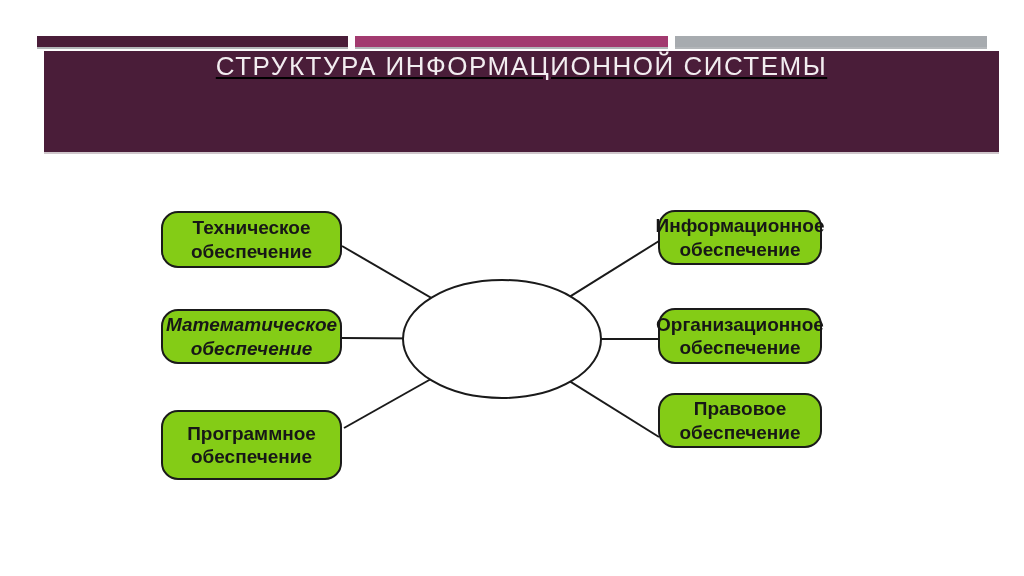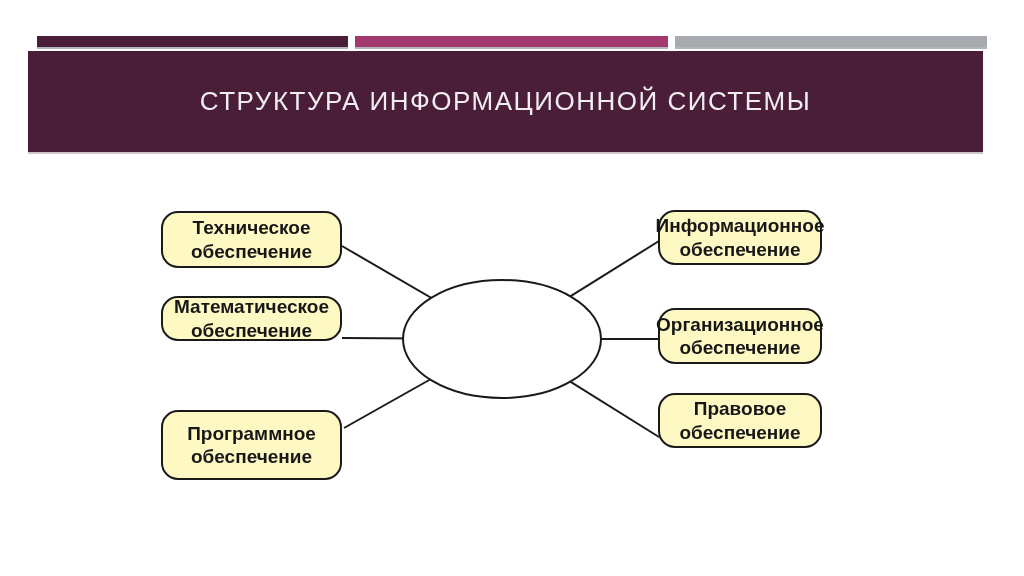--- a/index.html
+++ b/index.html
@@ -28,28 +28,28 @@
     height: 11px;
     box-shadow: 0 2px 0 #b3b6b9;
   }
   .accent-bar.b1 { width: 311px; }
   .accent-bar.b2 { width: 313px; }
   .accent-bar.b3 { width: 312px; }
 
   
   .banner {
     position: absolute;
-    left: 28px;
+    left: 44px;
     top: 51px;
     width: 955px;
     height: 101px;
     display: flex;
-    align-items: center;
     justify-content: center;
     box-shadow: 0 2px 0 #cfc6cb;
+    text-decoration: underline;
   }
   .banner h1 {
     margin: 0;
     font-size: 26px;
     font-weight: 500;
     letter-spacing: 1.5px;
     text-align: center;
     white-space: nowrap;
   }
 
@@ -61,38 +61,38 @@
     width: 1024px;
     height: 576px;
   }
   .diagram svg {
     position: absolute;
     left: 0;
     top: 0;
   }
   .node {
     position: absolute;
-    background: #fef9c3;
+    background: #84cc16;
     border: 2px solid #1a1a1a;
     border-radius: 17px;
     display: flex;
     align-items: center;
     justify-content: center;
     text-align: center;
     font-size: 19px;
     line-height: 1.22;
     font-weight: 600;
     color: #171717;
     white-space: pre-line;
     box-sizing: border-box;
   }
   .node.n-left  { left: 161px; width: 181px; }
   .node.n-right { left: 658px; width: 164px; }
   .node.n1 { top: 211px; height: 57px; }
-  .node.n2 { top: 296px; height: 45px; }
+  .node.n2 { top: 309px; height: 55px; font-style: italic; }
   .node.n3 { top: 410px; height: 70px; }
   .node.n4 { top: 210px; height: 55px; }
   .node.n5 { top: 308px; height: 56px; }
   .node.n6 { top: 393px; height: 55px; }
 
   .center-label {
     position: absolute;
     left: 403px;
     top: 280px;
     width: 198px;

